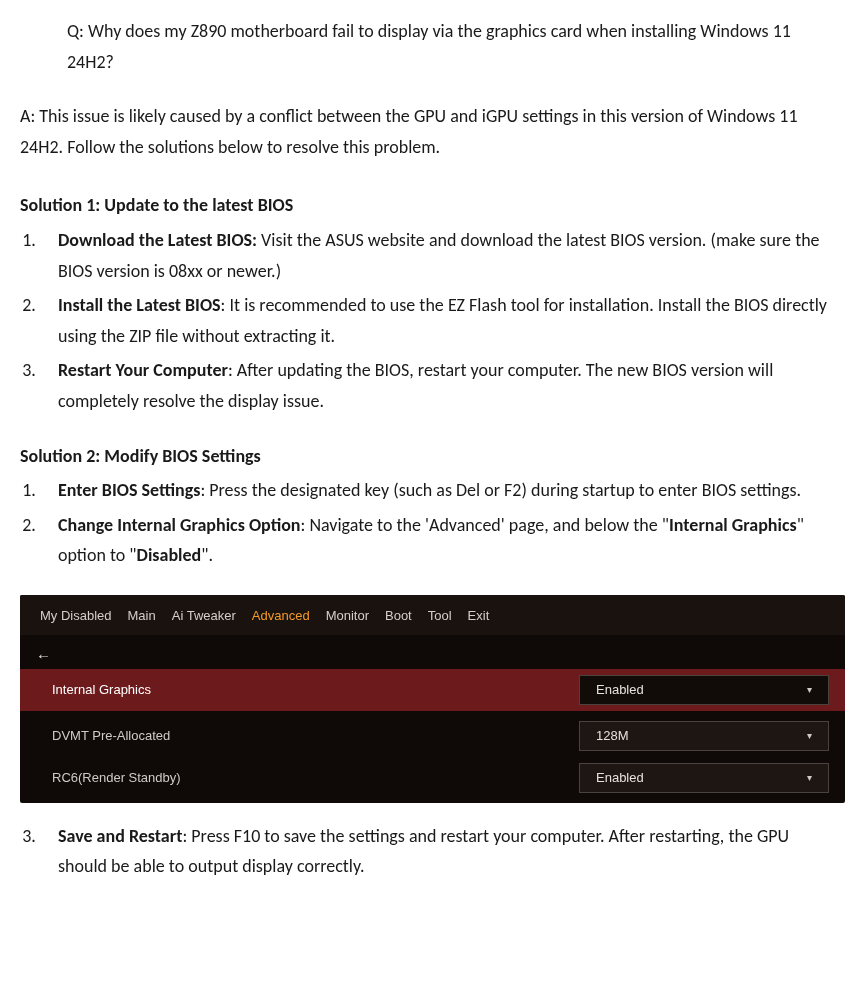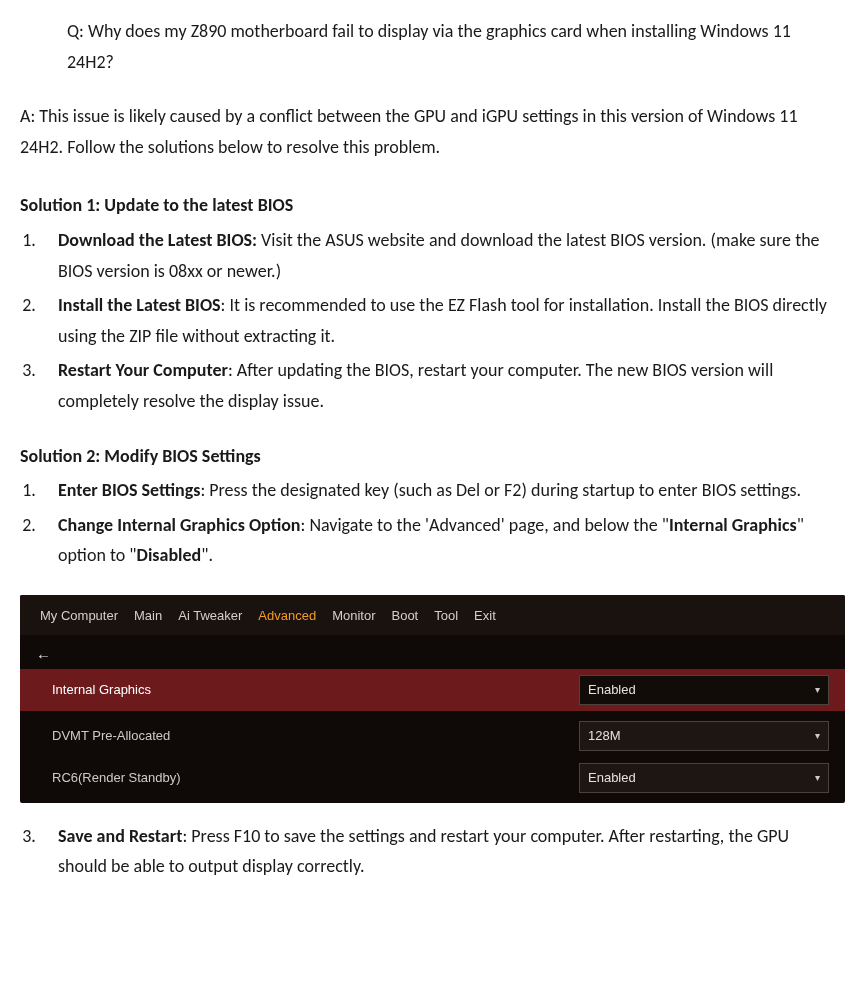--- a/index.html
+++ b/index.html
@@ -89,21 +89,21 @@
     color: #fff;
   }
   .bios-row .label {
     padding-left: 16px;
   }
   .bios-select {
     width: 250px;
     background: #1e1612;
     border: 1px solid #4a423d;
     color: #e6e1dd;
-    padding: 3px 8px;
+    padding: 3px 16px;
     display: flex;
     justify-content: space-between;
     align-items: center;
     box-sizing: border-box;
   }
   .bios-row.highlight .bios-select {
     background: #120c09;
   }
   .caret {
     font-size: 10px;
@@ -138,21 +138,21 @@
   <li>
     <span class="step-title">Enter BIOS Settings</span><span>: Press the designated key (such as Del or F2) during startup to enter BIOS settings.</span>
   </li>
   <li>
     <span class="step-title">Change Internal Graphics Option</span><span>: Navigate to the 'Advanced' page, and below the "</span><span class="bold">Internal Graphics</span><span>" option to "</span><span class="bold">Disabled</span><span>".</span>
   </li>
 </ol>
 
 <div class="bios">
   <div class="bios-menu">
-    <span>My Computer</span>
+    <span>My Disabled</span>
     <span>Main</span>
     <span>Ai Tweaker</span>
     <span class="active">Advanced</span>
     <span>Monitor</span>
     <span>Boot</span>
     <span>Tool</span>
     <span>Exit</span>
   </div>
   <div class="bios-breadcrumb">
     <span class="arrow">←</span>

